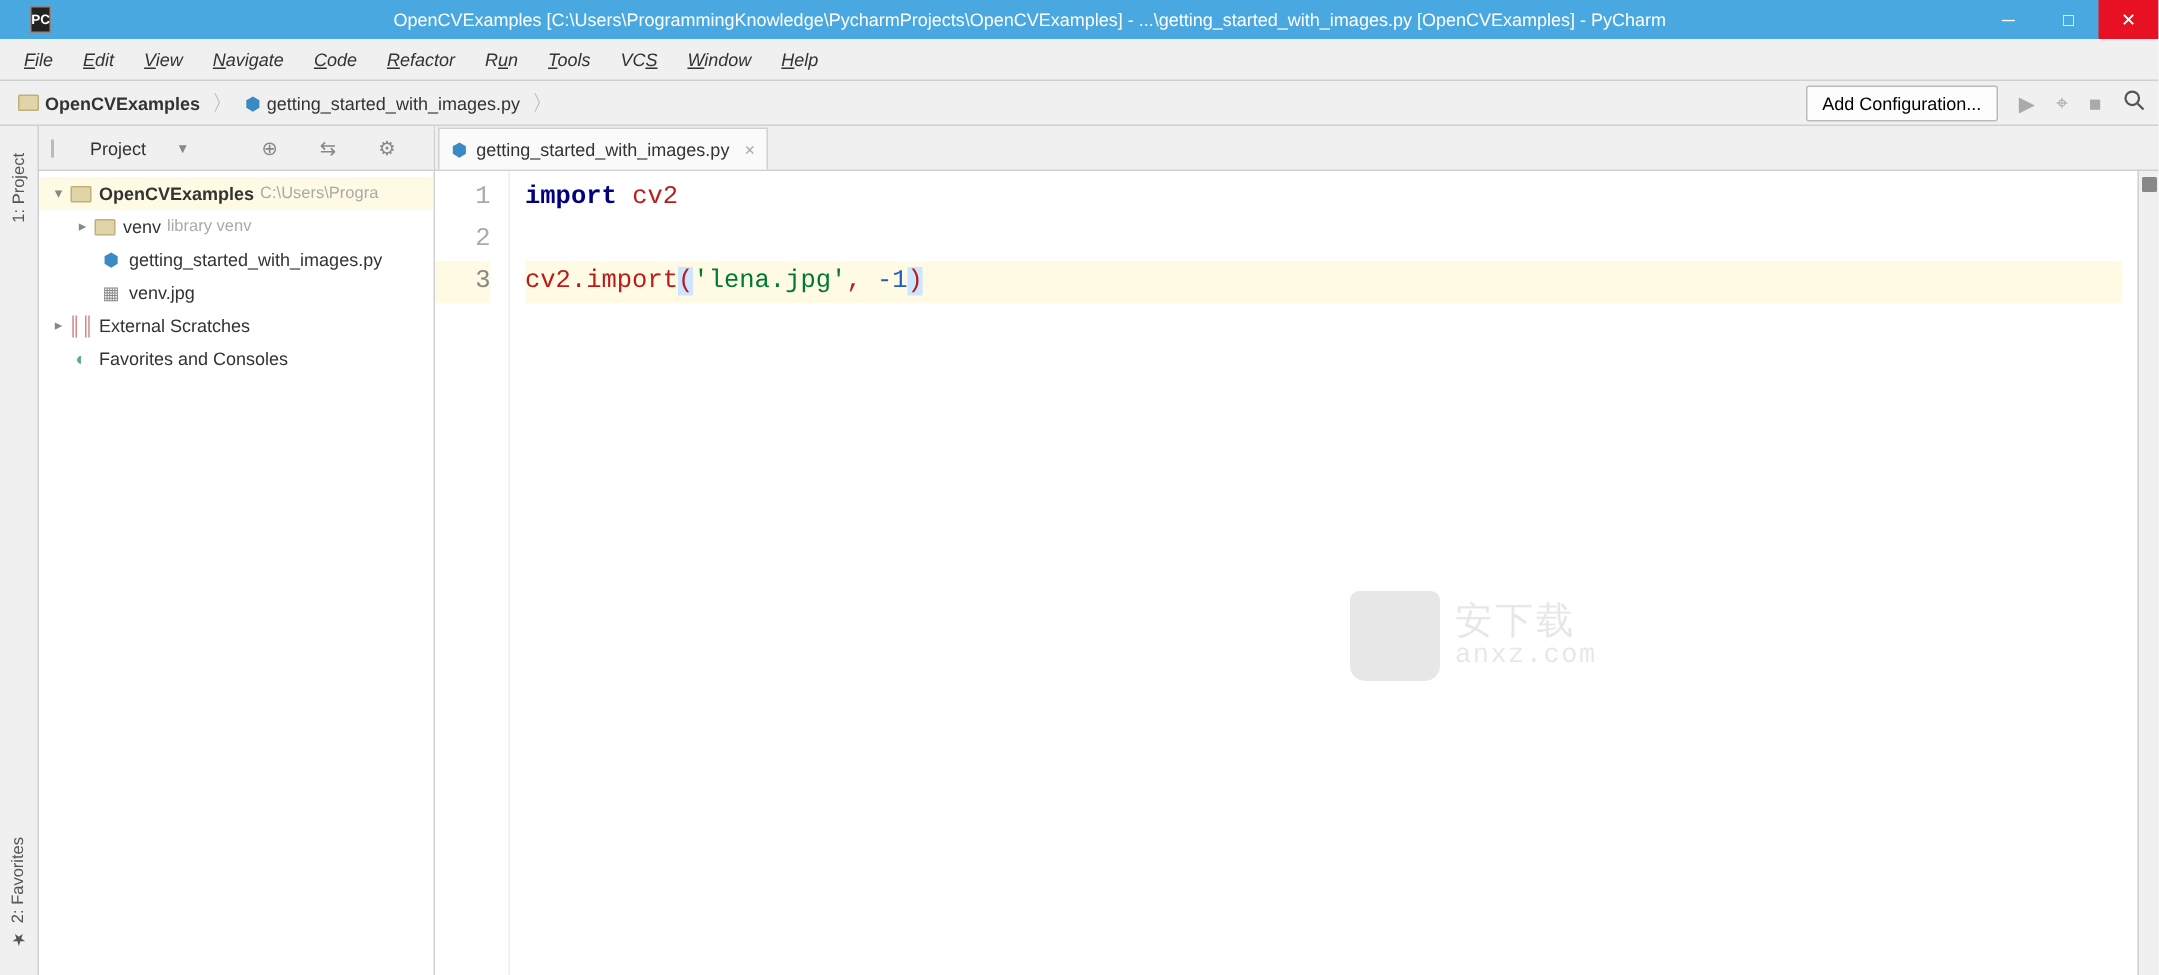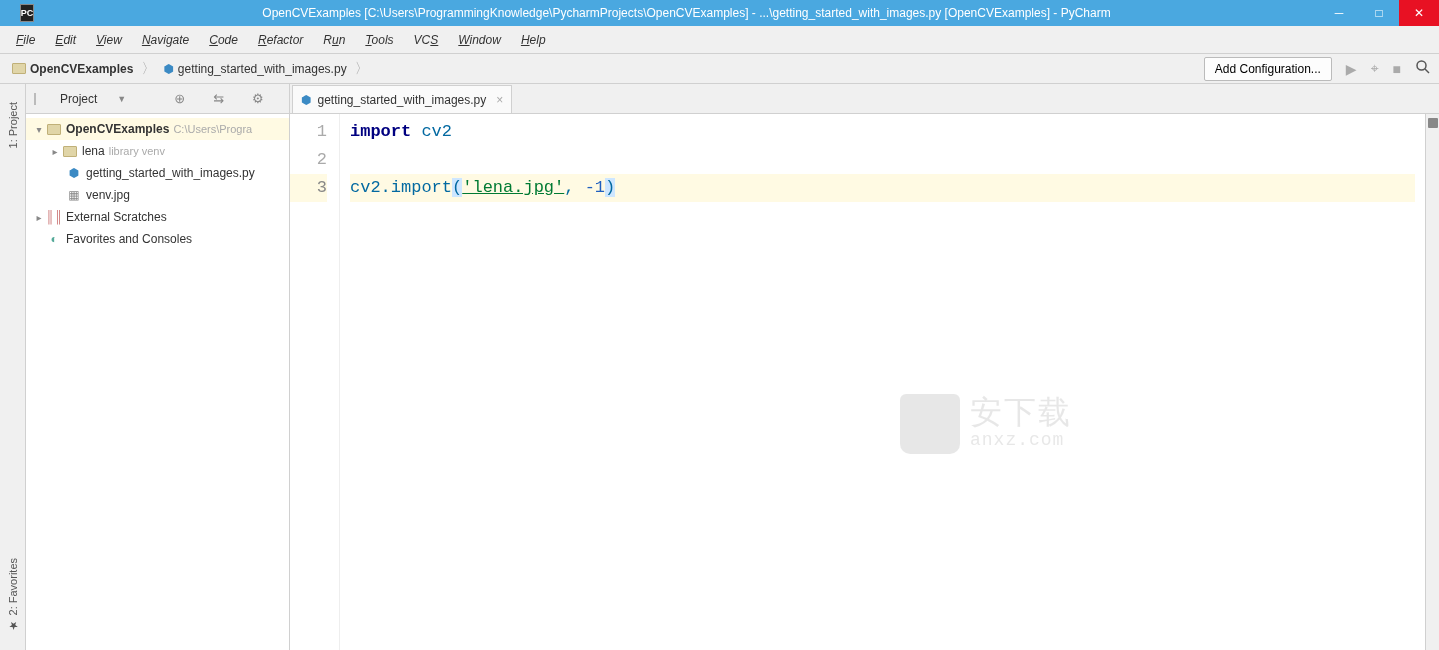--- a/index.html
+++ b/index.html
@@ -60,32 +60,32 @@
 .tab { height: 28px; background: #fafafa; border: 1px solid #d0d0d0; border-bottom: none; display: flex; align-items: center; padding: 0 8px; gap: 6px; font-size: 12px; margin-left: 2px; cursor: pointer; }
 .tab .tab-close { color: #aaa; font-size: 12px; margin-left: 4px; }
 
 .code-area { flex: 1; display: flex; position: relative; font-family: "Consolas", "Courier New", monospace; font-size: 17px; }
 .gutter { width: 50px; background: #fff; border-right: 1px solid #eee; text-align: right; padding: 4px 12px 0 0; color: #aaa; line-height: 28px; }
 .gutter .current-line { color: #888; background: #fffae3; }
 .code-lines { flex: 1; padding: 4px 10px 0 10px; line-height: 28px; position: relative; }
 .code-line { white-space: pre; }
 .code-line.current { background: #fffae3; }
 .kw { color: #000080; font-weight: bold; }
-.plain { color: #0369a1; }
-.str { color: #007a33; text-decoration: underline; }
+.plain { color: #b91c1c; }
+.str { color: #007a33; }
 .num { color: #1f5fbf; }
 .bracket-hl { background: #cde6ff; }
 
 .right-gutter { width: 14px; background: #f0f0f0; border-left: 1px solid #d0d0d0; position: relative; }
 .right-marker { width: 10px; height: 10px; background: #888; position: absolute; top: 4px; left: 2px; border-radius: 1px; }
 
 .watermark { position: absolute; top: 280px; left: 610px; color: #ccc; opacity: 0.45; pointer-events: none; font-size: 28px; display: flex; align-items: center; gap: 10px; }
 .watermark .wm-icon { width: 60px; height: 60px; background: #ccc; border-radius: 6px 6px 10px 10px; position: relative; }
 .watermark .wm-text { display: flex; flex-direction: column; line-height: 1; }
-.watermark .wm-cn { font-size: 32px; letter-spacing: 2px; }
+.watermark .wm-cn { font-size: 25px; letter-spacing: 2px; }
 .watermark .wm-en { font-size: 18px; letter-spacing: 1px; }
 
 .proj-panel-icon { width: 14px; height: 12px; background: #ddd; border: 1px solid #bbb; display: inline-block; margin-right: 4px; position: relative; }
 .folder-glyph { width: 14px; height: 11px; background: #e0d5a8; border: 1px solid #c0b078; display: inline-block; border-radius: 1px; }
 </style>
 </head>
 <body>
 
 <div class="title-bar">
   <div class="app-icon">PC</div>
@@ -167,21 +167,21 @@
             <span class="folder-glyph"></span>
           </span>
         <span class="tree-label bold">OpenCVExamples</span>
         <span class="tree-hint">C:\Users\Progra</span>
       </div>
       <div class="tree-row ind-1">
         <span class="tree-arrow">▸</span>
         <span class="tree-icon folder-icon">
             <span class="folder-glyph"></span>
           </span>
-        <span class="tree-label">lena</span>
+        <span class="tree-label">venv</span>
         <span class="tree-hint">library venv</span>
       </div>
       <div class="tree-row ind-2">
         <span class="tree-icon py-icon">⬢</span>
         <span class="tree-label">getting_started_with_images.py</span>
       </div>
       <div class="tree-row ind-2">
         <span class="tree-icon img-icon">▦</span>
         <span class="tree-label">venv.jpg</span>
       </div>

